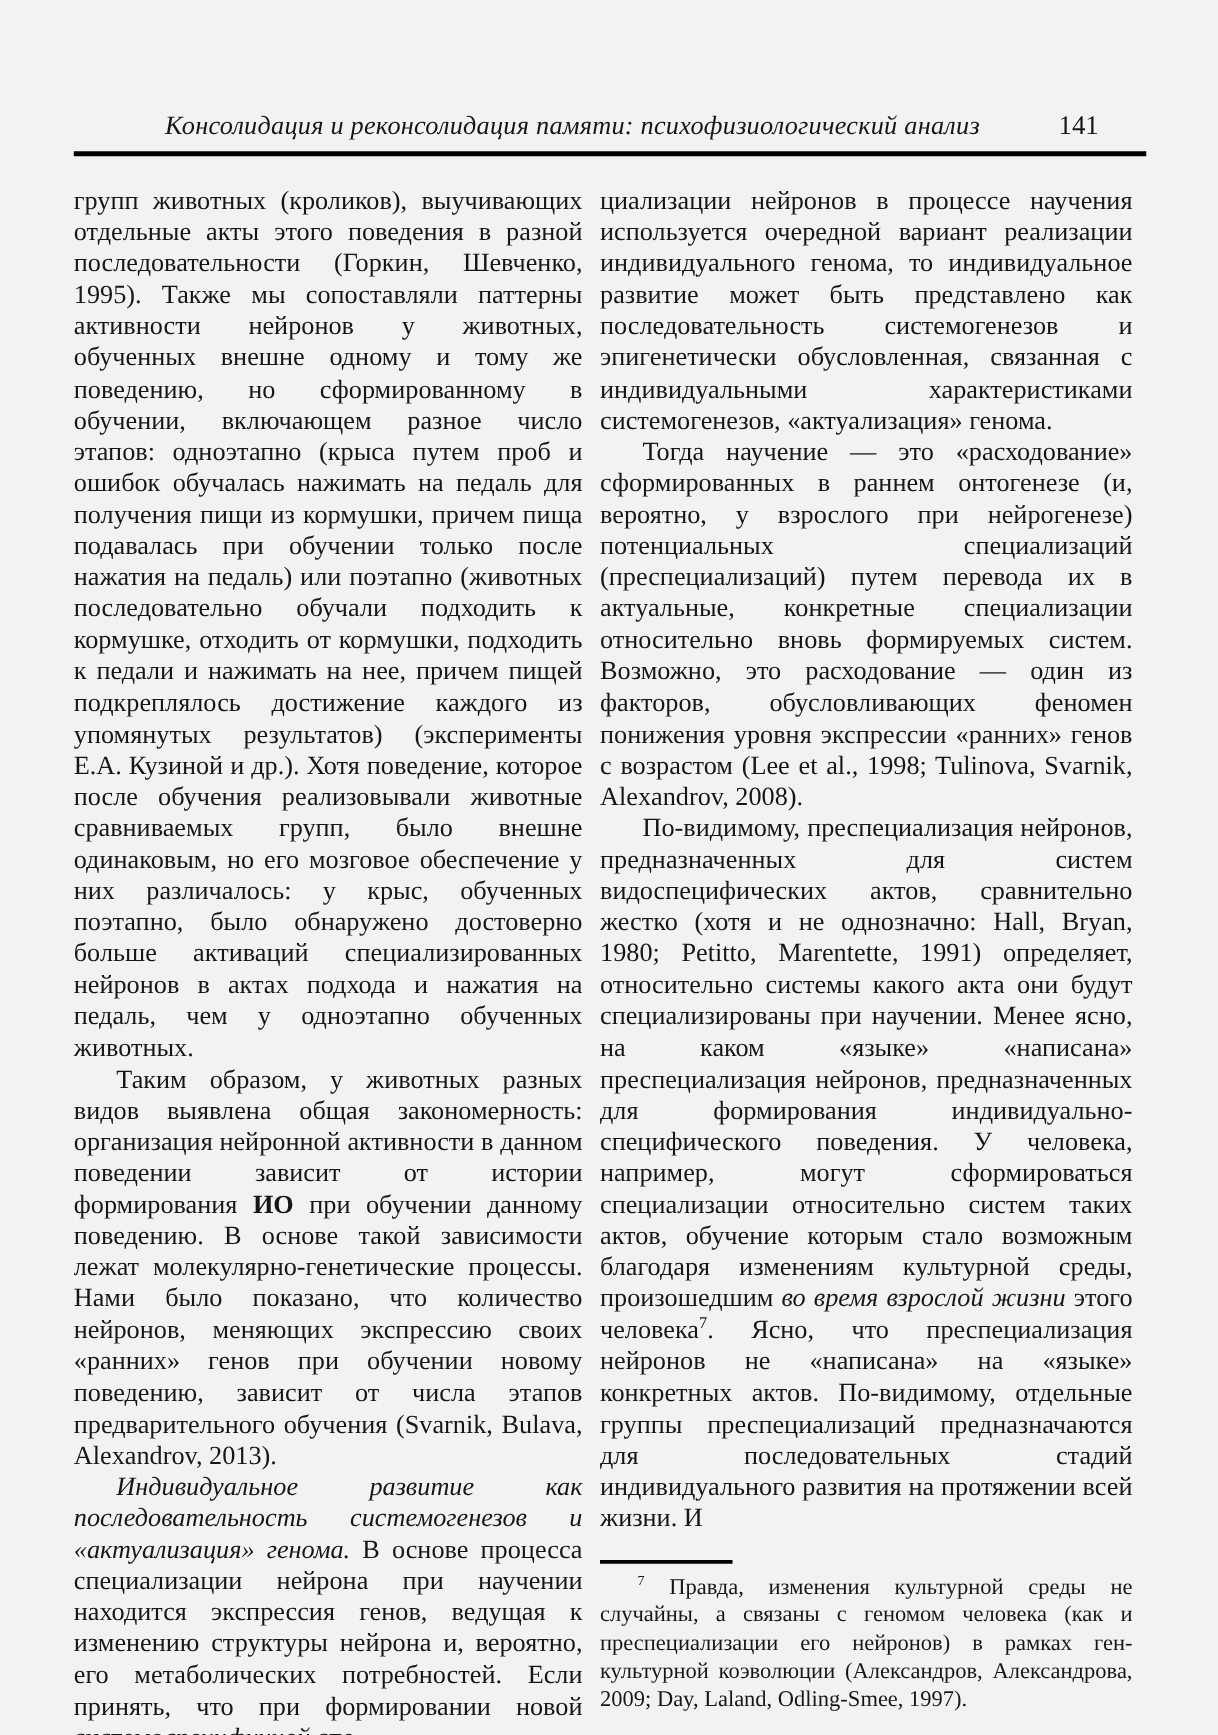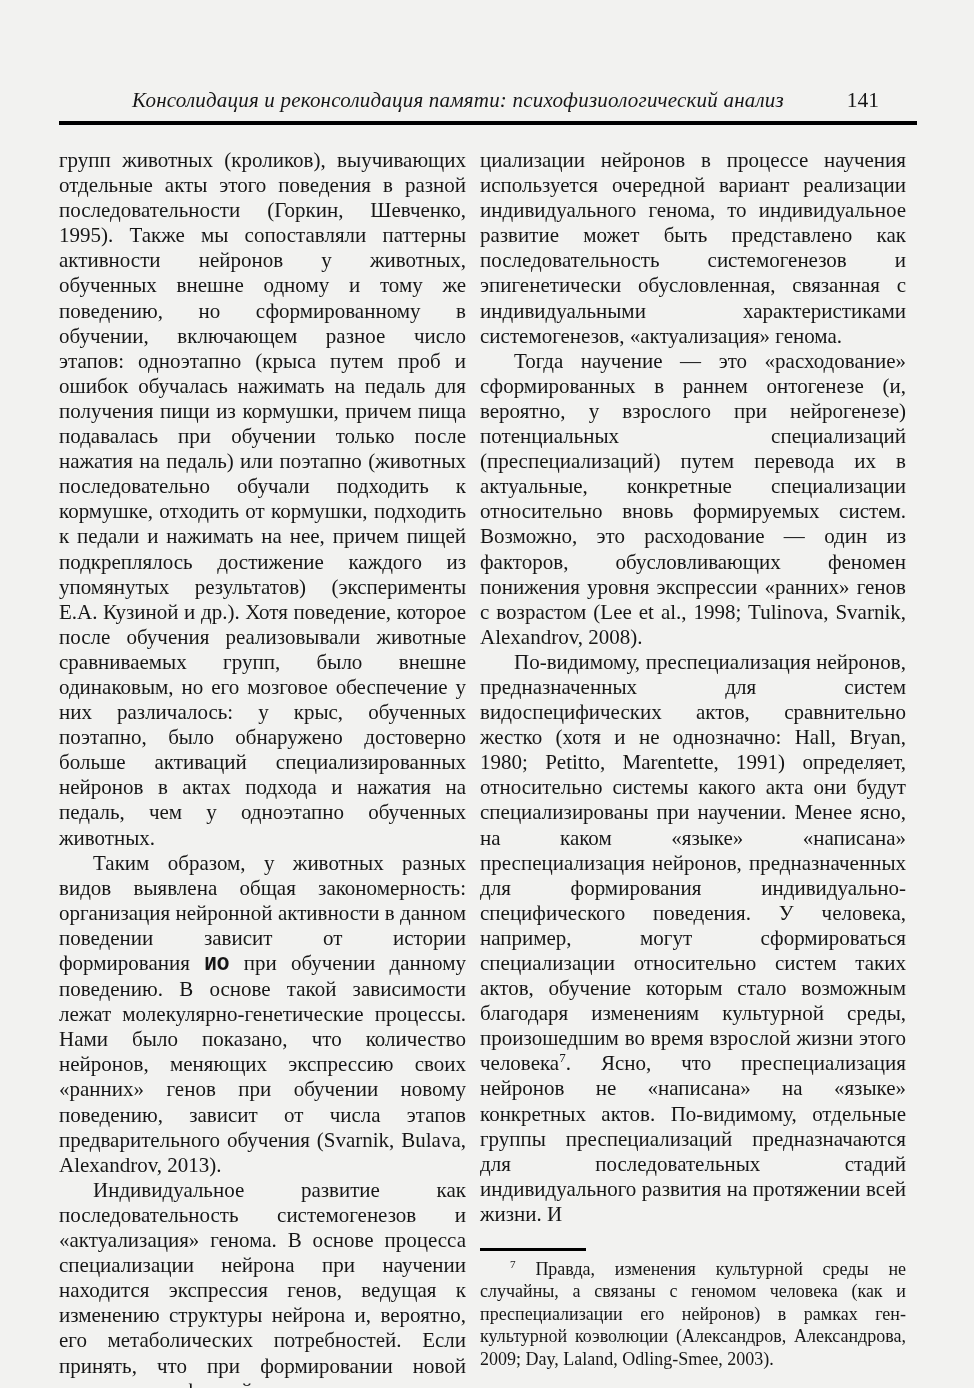--- a/index.html
+++ b/index.html
@@ -53,22 +53,22 @@
   }
   .col {
     font-size: 21px;
     line-height: 25.1px;
     text-align: justify;
   }
   .col.left  { width: 407px; }
   .col.right { width: 426px; }
   p { margin: 0; padding: 0; }
   p.indent { text-indent: 34px; }
-  .it { }
-  .bd { font-weight: bold; font-family: Liberation Mono, monospace; }
+  .it { font-style: italic; }
+  .bd { font-weight: bold; }
   sup {
     font-size: 0.62em;
     line-height: 0;
     vertical-align: super;
   }
   .footnote-sep {
     width: 106px;
     height: 0;
     border-top: 3px solid #000;
     margin-top: 21px;
@@ -100,17 +100,17 @@
       <p class="indent"><span>Таким образом, у животных разных видов выявлена общая закономерность: организация нейронной активности в данном поведении зависит от истории формирования </span><span class="bd">ИО</span><span> при обучении данному поведению. В основе такой зависимости лежат молекулярно-генетические процессы. Нами было показано, что количество нейронов, меняющих экспрессию своих «ранних» генов при обучении новому поведению, зависит от числа этапов предварительного обучения (Svarnik, Bulava, Alexandrov, 2013).</span></p>
       <p class="indent"><span class="it">Индивидуальное развитие как последовательность системогенезов и «актуализация» генома.</span><span> В основе процесса специализации нейрона при научении находится экспрессия генов, ведущая к изменению структуры нейрона и, вероятно, его метаболических потребностей. Если принять, что при формировании новой системо</span><span class="it">специфичной</span><span> спе-</span></p>
     </div>
 
     <div class="col right">
       <p><span>циализации нейронов в процессе научения используется очередной вариант реализации индивидуального генома, то индивидуальное развитие может быть представлено как последовательность системогенезов и эпигенетически обусловленная, связанная с индивидуальными характеристиками системогенезов, «актуализация» генома.</span></p>
       <p class="indent"><span>Тогда научение — это «расходование» сформированных в раннем онтогенезе (и, вероятно, у взрослого при нейрогенезе) потенциальных специализаций (преспециализаций) путем перевода их в актуальные, конкретные специализации относительно вновь формируемых систем. Возможно, это расходование — один из факторов, обусловливающих феномен понижения уровня экспрессии «ранних» генов с возрастом (Lee et al., 1998; Tulinova, Svarnik, Alexandrov, 2008).</span></p>
       <p class="indent"><span>По-видимому, преспециализация нейронов, предназначенных для систем видоспецифических актов, сравнительно жестко (хотя и не однозначно: Hall, Bryan, 1980; Petitto, Marentette, 1991) определяет, относительно системы какого акта они будут специализированы при научении. Менее ясно, на каком «языке» «написана» преспециализация нейронов, предназначенных для формирования индивидуально-специфического поведения. У человека, например, могут сформироваться специализации относительно систем таких актов, обучение которым стало возможным благодаря изменениям культурной среды, произошедшим </span><span class="it">во время взрослой жизни</span><span> этого человека</span><sup>7</sup><span>. Ясно, что преспециализация нейронов не «написана» на «языке» конкретных актов. По-видимому, отдельные группы преспециализаций предназначаются для последовательных стадий индивидуального развития на протяжении всей жизни. И</span></p>
 
       <div class="footnote-sep"></div>
-      <p class="footnote"><sup>7</sup><span> Правда, изменения культурной среды не случайны, а связаны с геномом человека (как и преспециализации его нейронов) в рамках ген-культурной коэволюции (Александров, Александрова, 2009; Day, Laland, Odling-Smee, 2003).</span></p>
+      <p class="footnote"><sup>7</sup><span> Правда, изменения культурной среды не случайны, а связаны с геномом человека (как и преспециализации его нейронов) в рамках ген-культурной коэволюции (Александров, Александрова, 2009; Day, Laland, Odling-Smee, 1997).</span></p>
     </div>
 
   </div>
 </div>
 
 </body></html>

